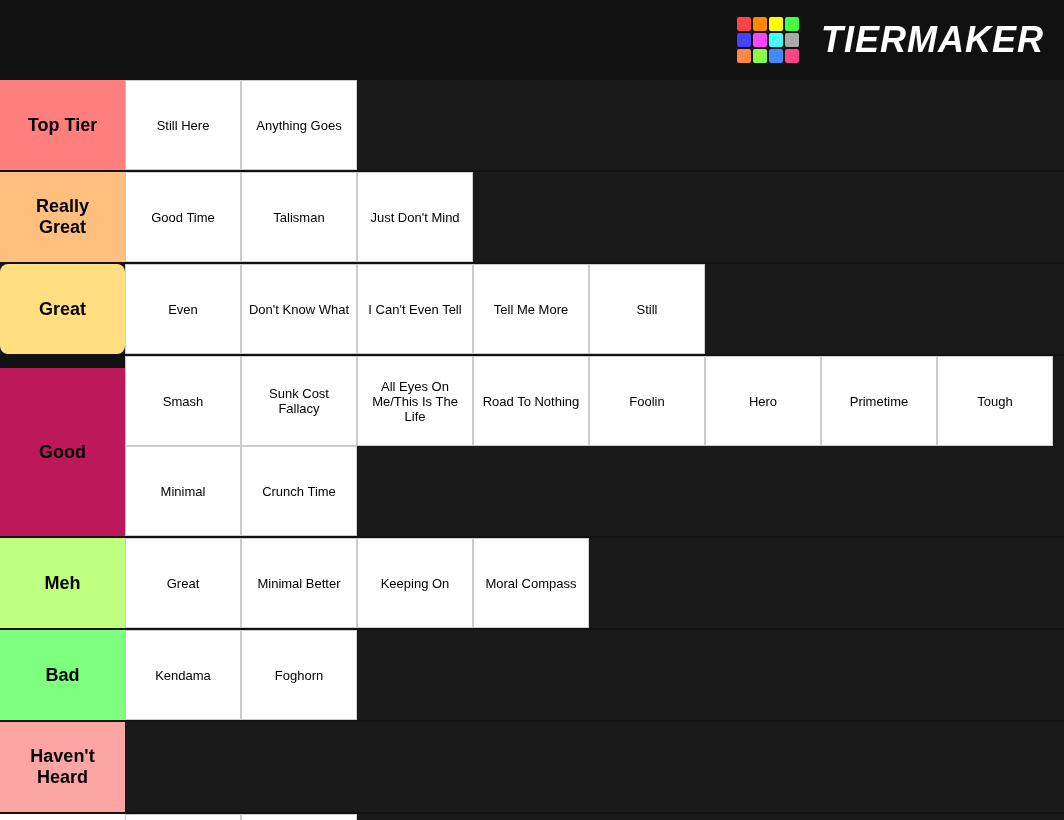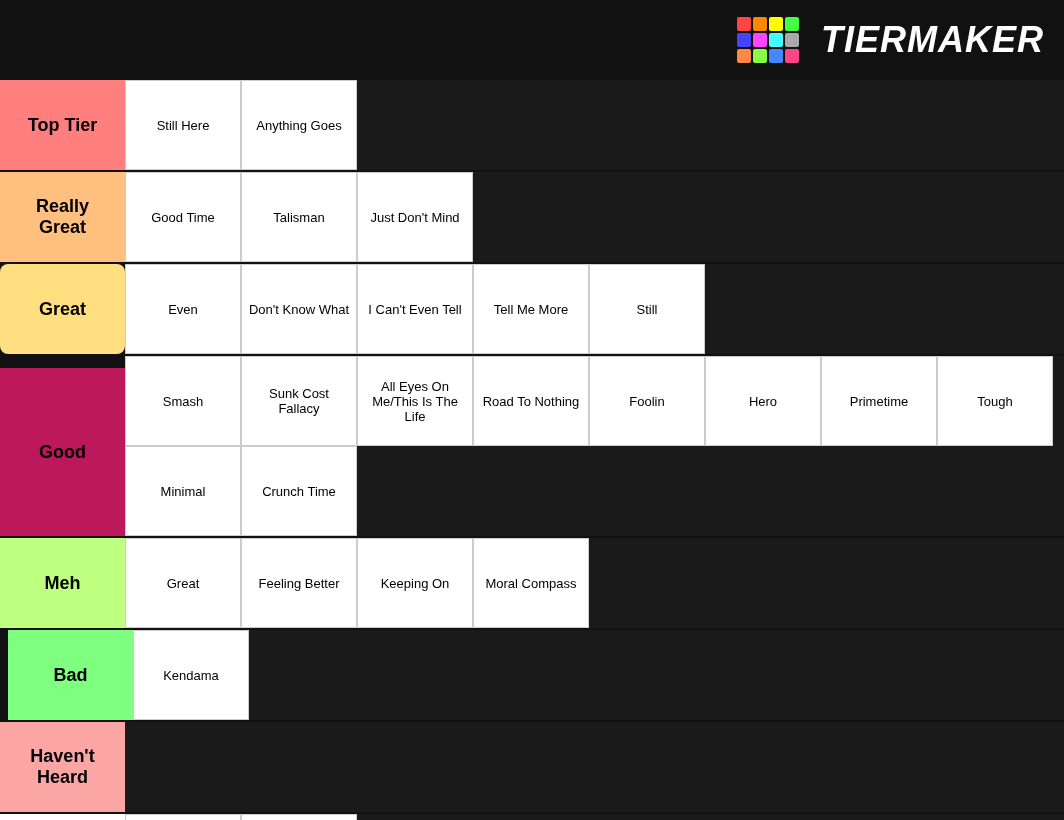--- a/index.html
+++ b/index.html
@@ -158,29 +158,30 @@
           <div class="tier-item">Primetime</div>
           <div class="tier-item">Tough</div>
           <div class="tier-item">Minimal</div>
           <div class="tier-item">Crunch Time</div>
         </div>
       </div>
       <div class="tier-row">
         <div class="tier-label" style="background: rgb(191, 255, 127);">Meh</div>
         <div class="tier-items">
           <div class="tier-item">Great</div>
-          <div class="tier-item">Feeling Better</div>
+          <div class="tier-item">Minimal Better</div>
           <div class="tier-item">Keeping On</div>
           <div class="tier-item">Moral Compass</div>
         </div>
       </div>
       <div class="tier-row">
-        <div class="tier-label" style="background: rgb(127, 255, 127); margin-left: 8px;">Bad</div>
+        <div class="tier-label" style="background: rgb(127, 255, 127);">Bad</div>
         <div class="tier-items">
           <div class="tier-item">Kendama</div>
+          <div class="tier-item">Foghorn</div>
         </div>
       </div>
       <div class="tier-row">
         <div class="tier-label" style="background: #fca5a5;">Haven't Heard</div>
         <div class="tier-items"></div>
       </div>
       <div class="tier-row">
         <div class="tier-label" style="background: rgb(255, 255, 255);">Released</div>
         <div class="tier-items">
           <div class="tier-item">Dynamite</div>

